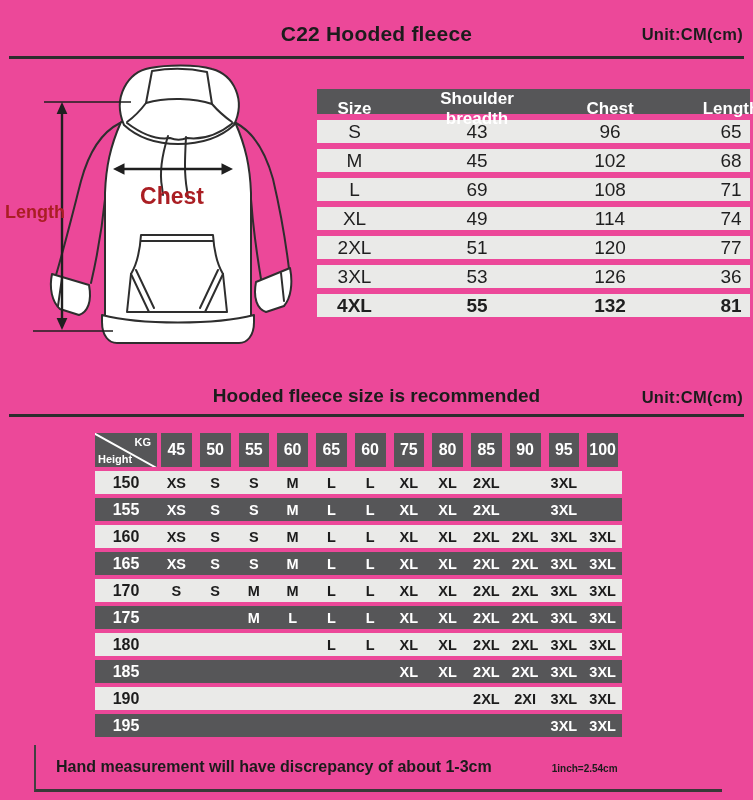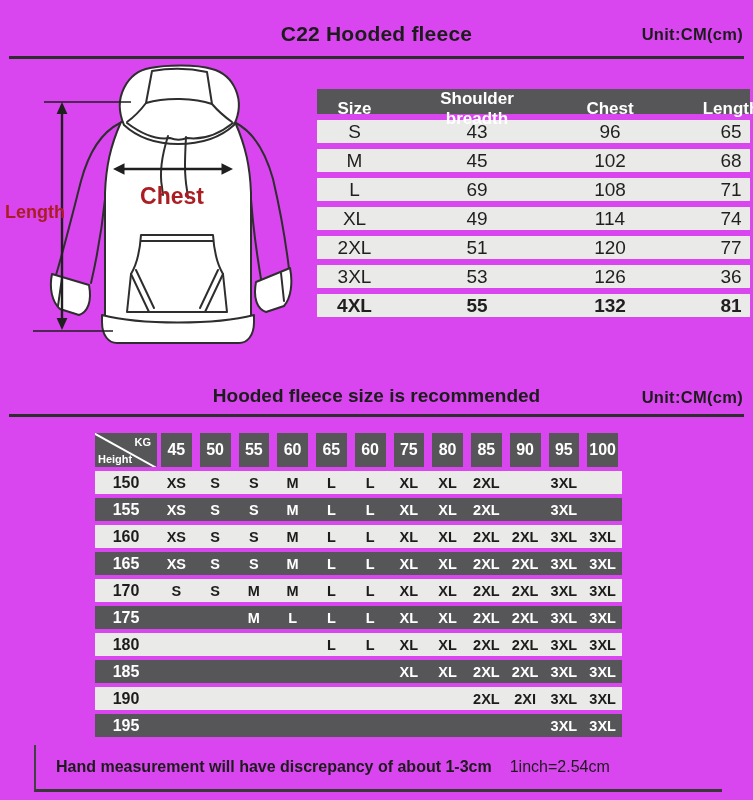--- a/index.html
+++ b/index.html
@@ -1,18 +1,18 @@
 <!DOCTYPE html>
 <html><head>
 <meta charset="utf-8">
 <style>
   html,body { margin:0; padding:0; background:#ffffff; }
   .page {
     position:relative; width:753px; height:800px; overflow:hidden;
-    background:#d946ef; color:#1c1c1c;
+    background:#ec4899; color:#1c1c1c;
     font-family:"Liberation Sans","DejaVu Sans",sans-serif;
   }
   .sec-head { position:relative; }
   #head1 { height:56px; }
   #head1 .sec-title { padding-top:22px; font-size:21px; font-weight:700; text-align:center; letter-spacing:0.2px; }
   #head2 { height:53px; }
   #head2 .sec-title { padding-top:24px; font-size:19px; font-weight:700; text-align:center; }
   .unit { position:absolute; right:10px; font-size:16.5px; font-weight:700; letter-spacing:0.3px; }
   #head1 .unit { top:25px; }
   #head2 .unit { top:27px; }
@@ -57,21 +57,21 @@
   .matrix-body .grid-row:nth-child(even) { background:#565658; color:#ffffff; }
   .matrix-body .grid-row .cell:first-child { font-size:16px; }
 
   
   .footer {
     margin:8px 31px 0 34px;
     border-left:2px solid #414141; border-bottom:3px solid #383838;
     padding:13px 0 13px 20px; display:flex; align-items:baseline;
   }
   .footer .note { font-size:16px; font-weight:700; }
-  .footer .conv { font-size:16px; font-weight:400; margin-left:18px; }
+  .footer .conv { font-size:10px; font-weight:700; margin-left:60px; }
 </style>
 </head>
 <body>
 
 <div class="page">
 
   <div class="sec-head" id="head1">
     <div class="sec-title">C22 Hooded fleece</div>
     <div class="unit">Unit:CM(cm)</div>
   </div>

